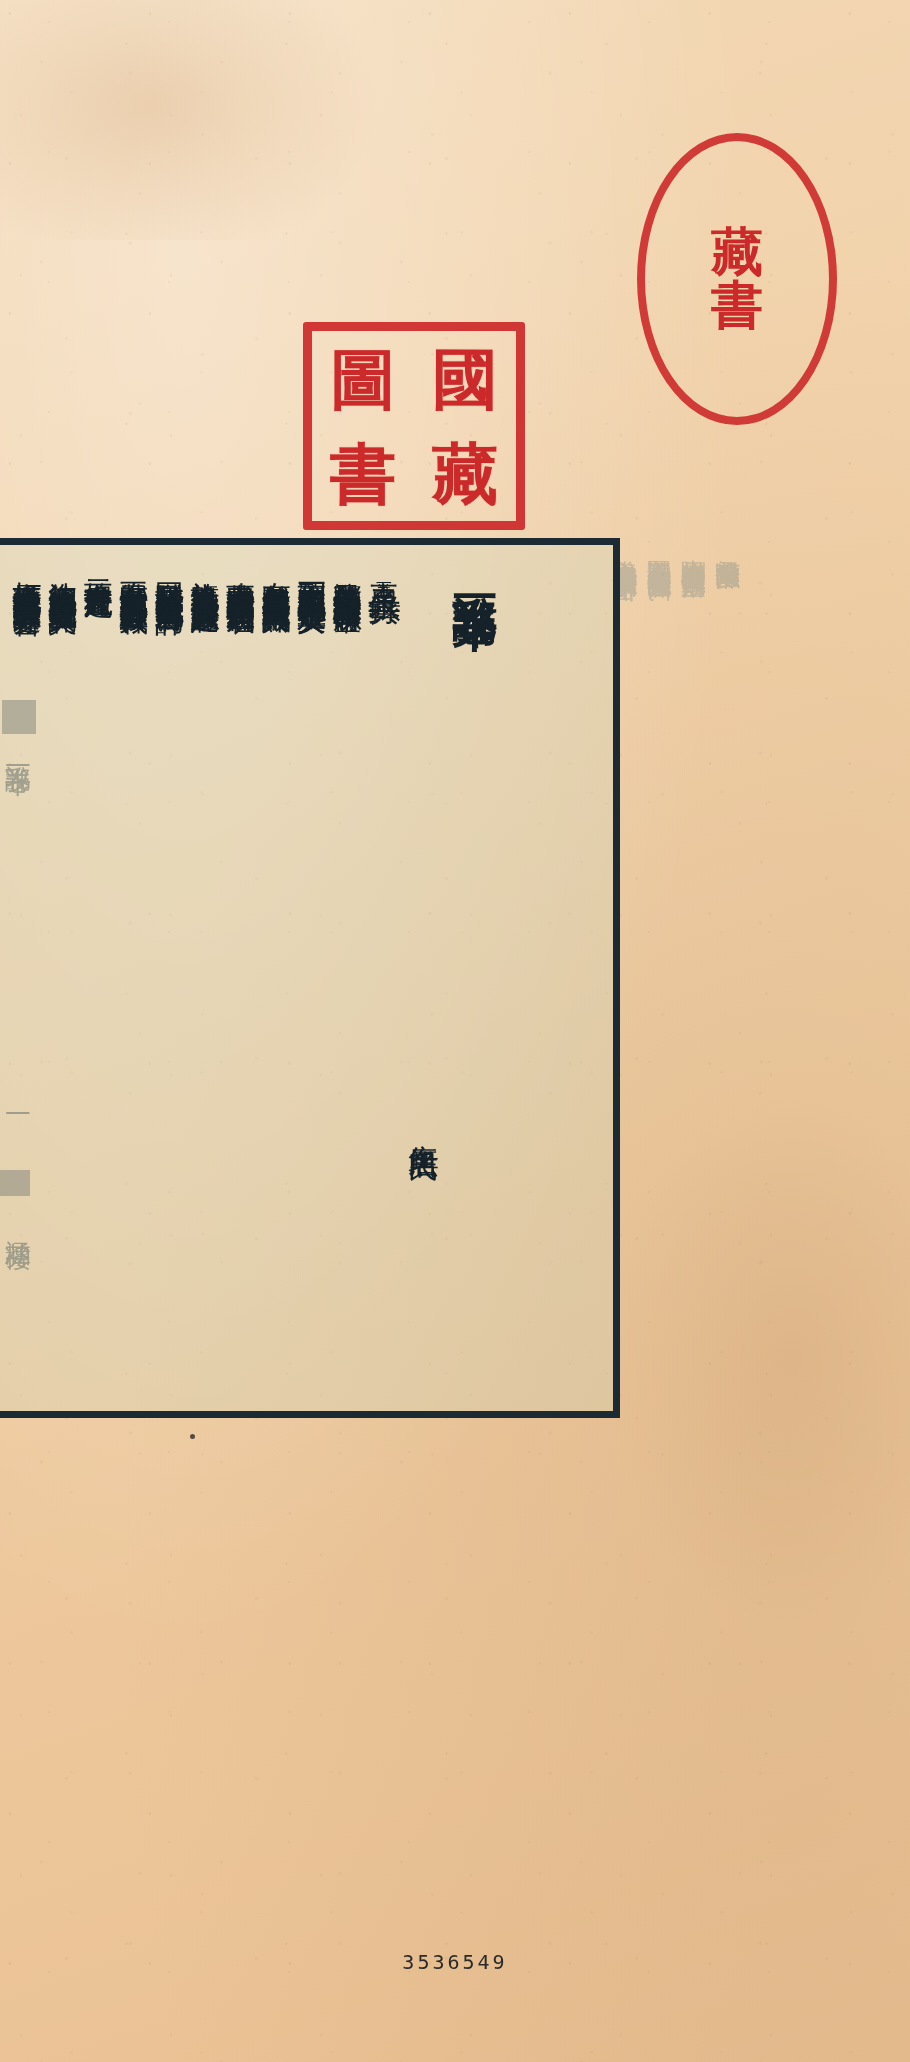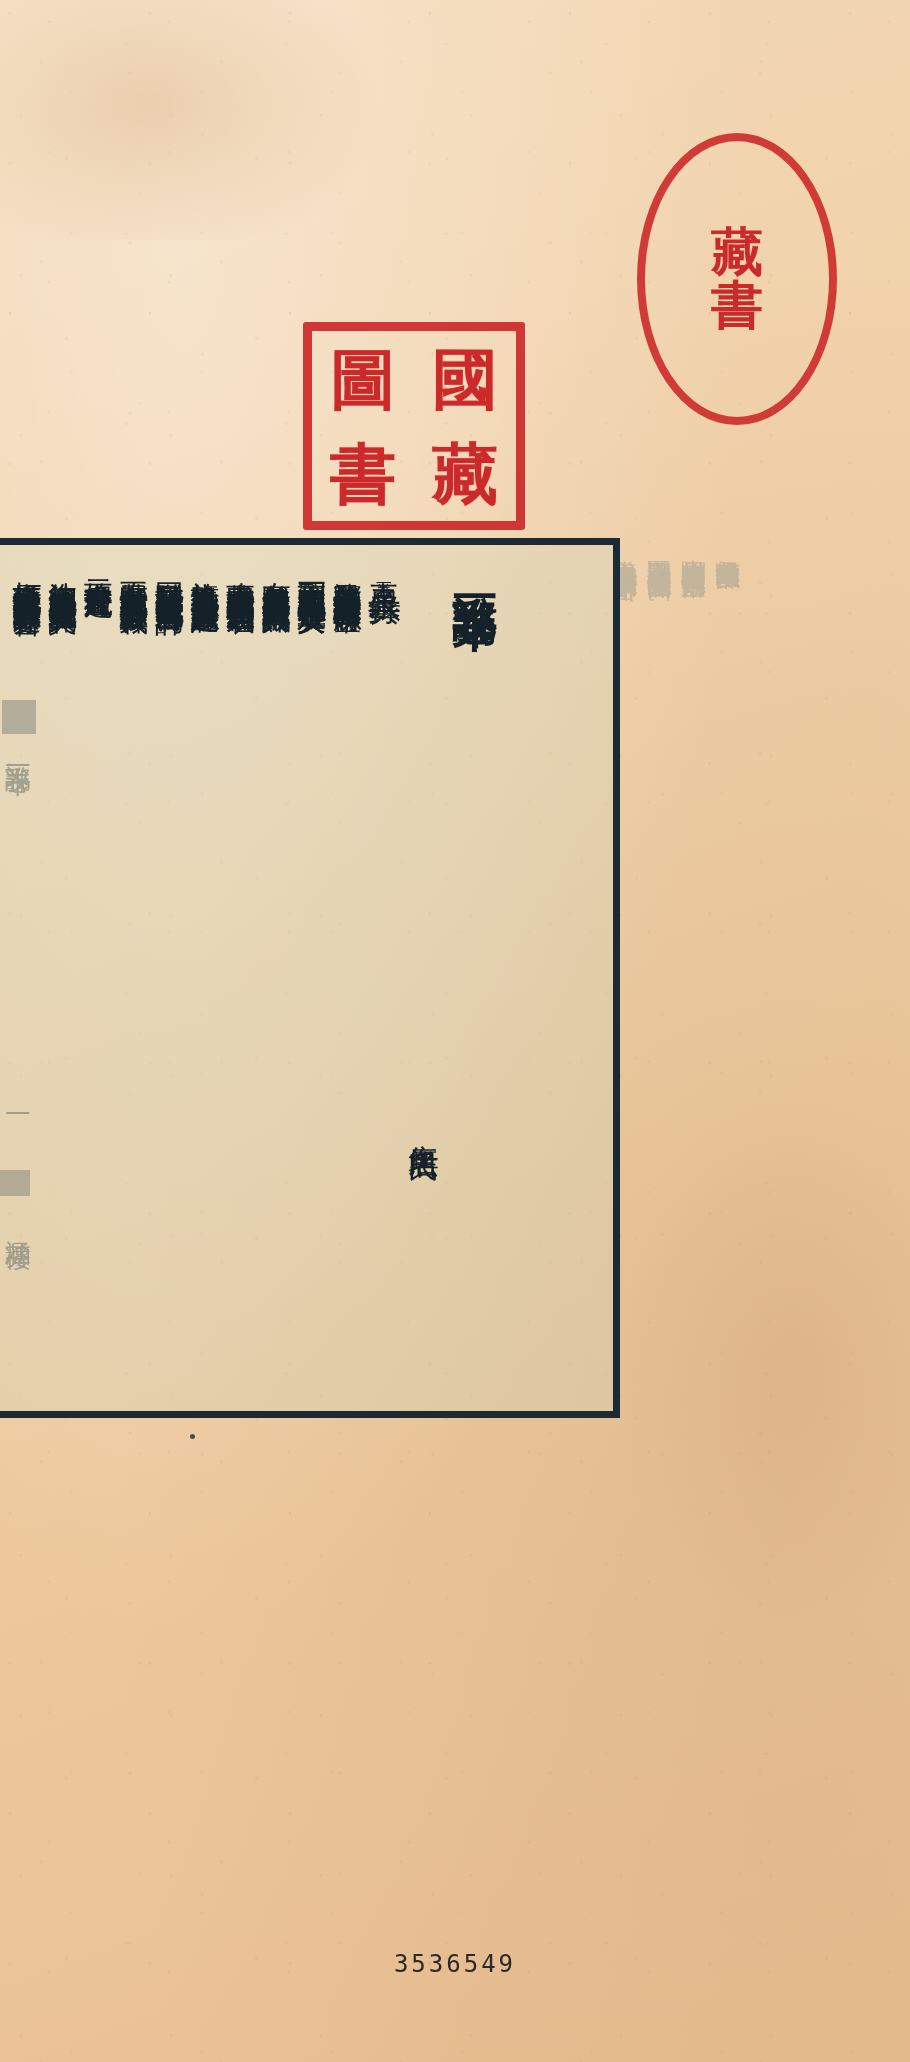--- a/index.html
+++ b/index.html
@@ -239,21 +239,21 @@
   .col-body { font-size: 29px; }
 
   
   #footer-number {
     position: absolute;
     left: 0;
     right: 0;
     top: 1950px;
     text-align: center;
     font-family: "DejaVu Sans Mono", monospace;
-    font-size: 24px;
+    font-size: 20px;
     letter-spacing: 3px;
     color: #2a2a2a;
   }
   #dot {
     position: absolute;
     left: 190px; top: 1434px;
     width: 5px; height: 5px;
     background: #2a2a2a;
     border-radius: 50%;
     opacity: 0.8;

